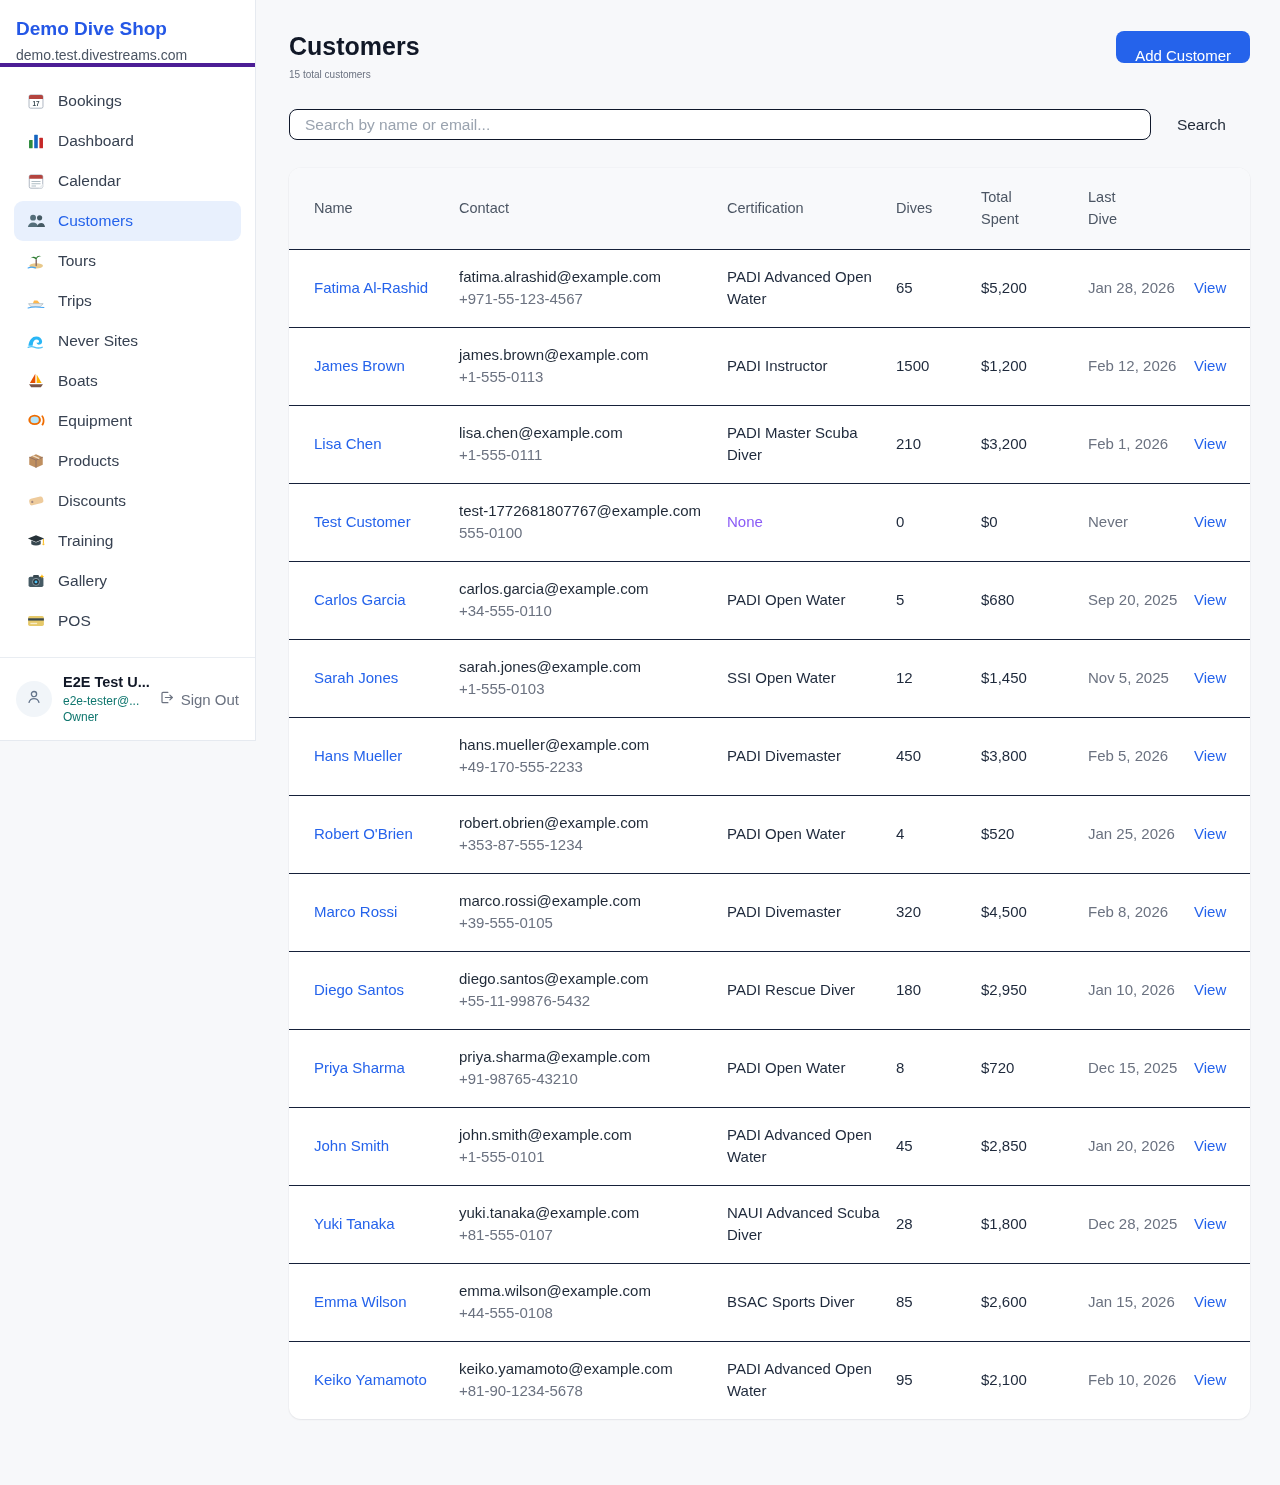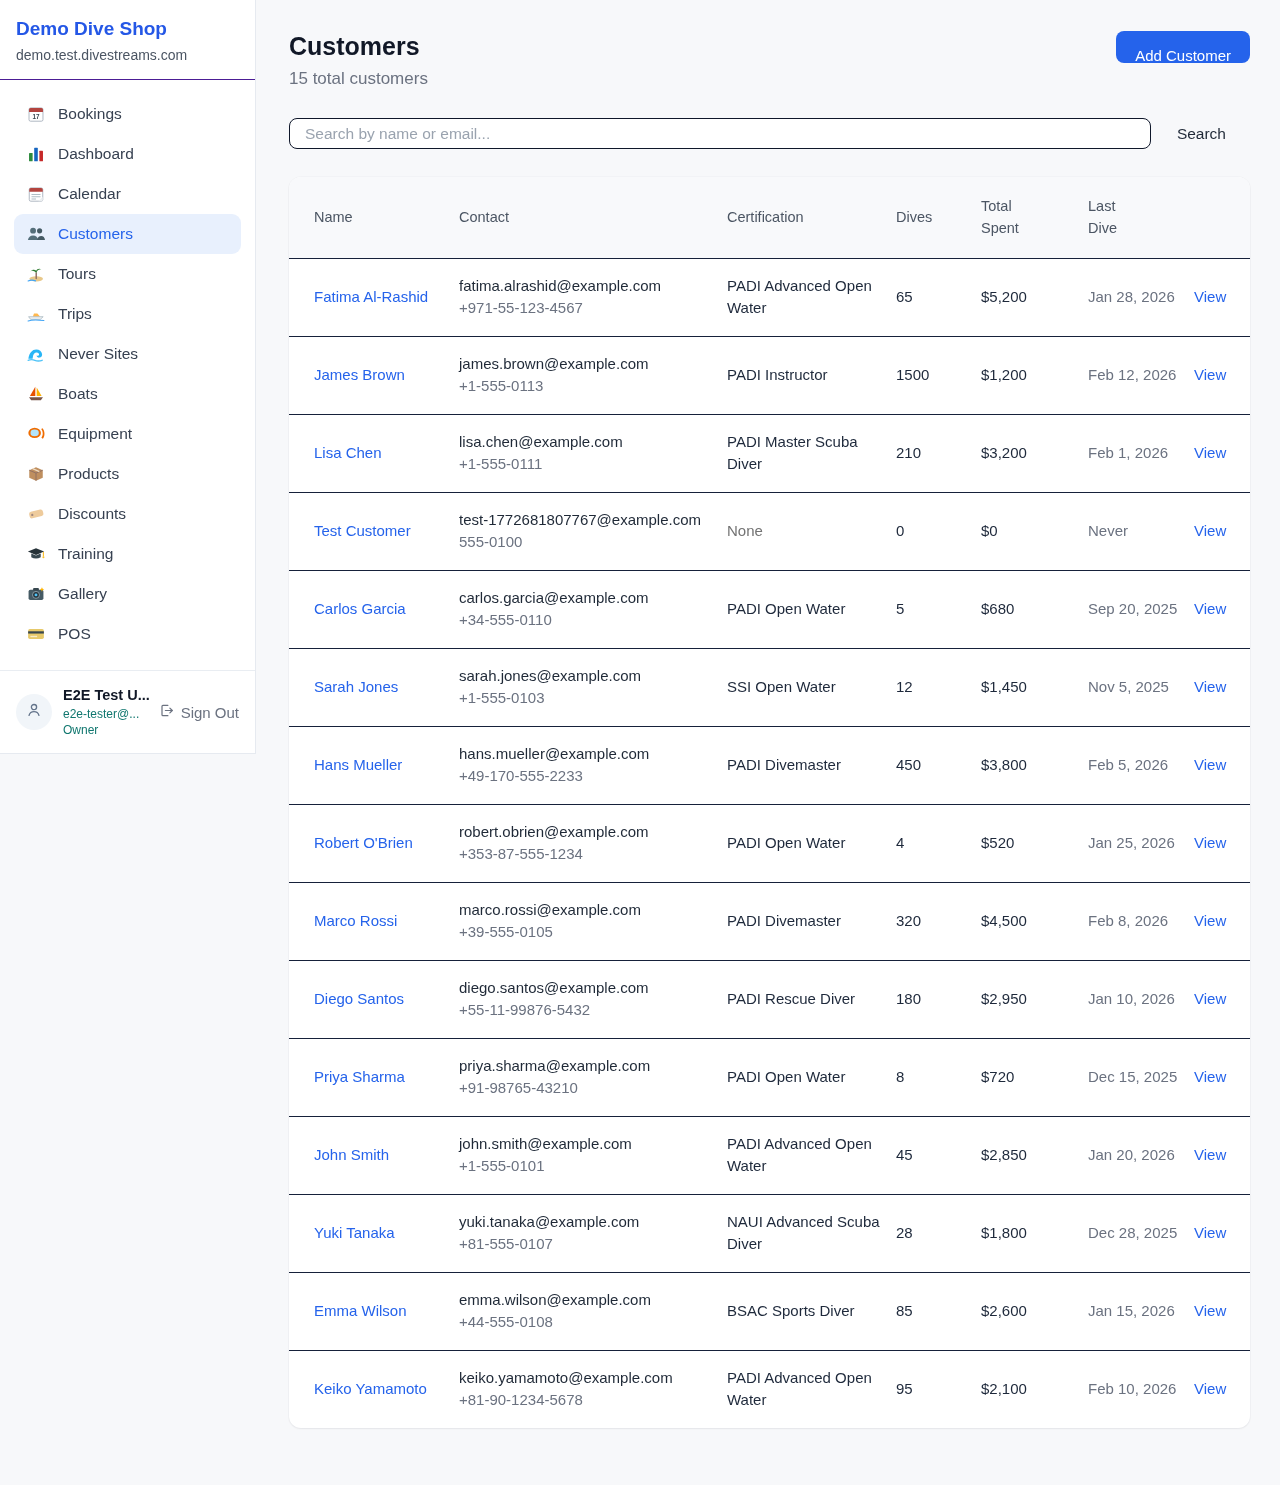--- a/index.html
+++ b/index.html
@@ -12,21 +12,21 @@
   }
   .layout { display: flex; align-items: flex-start; width: 1280px; }
 
   
   .sidebar {
     width: 256px; flex: 0 0 256px;
     background: #ffffff;
     border-right: 1px solid #e6eaf0;
     border-bottom: 1px solid #e6eaf0;
   }
-  .brand { padding: 18px 16px 16px; border-bottom: 1px solid #4c1d95; }
+  .brand { padding: 18px 16px 0; border-bottom: 4px solid #4c1d95; }
   .brand-name { font-size: 19px; font-weight: bold; color: #2457e6; margin: 0 0 7px 0; }
   .brand-domain { font-size: 14px; color: #4b5563; }
   .nav { padding: 14px 14px 16px; }
   .nav-item {
     display: flex; align-items: center; gap: 13px;
     padding: 11px 13px; border-radius: 9px;
     font-size: 15.5px; color: #374151; cursor: pointer;
   }
   .nav-item .icon { width: 18px; height: 18px; display: inline-flex; align-items: center; justify-content: center; flex: 0 0 18px; }
   .nav-item .icon svg { width: 18px; height: 18px; }
@@ -47,21 +47,21 @@
     display: flex; align-items: flex-end; gap: 7px;
     background: none; border: none; font-family: inherit;
     font-size: 15px; color: #6b7280; cursor: pointer; padding: 0; white-space: nowrap;
   }
   .signout svg { width: 15px; height: 15px; }
 
   
   .main { flex: 1; padding: 28px 30px 30px 33px; min-width: 0; }
   .page-header { display: flex; align-items: flex-start; justify-content: space-between; }
   .page-title { font-size: 25px; font-weight: bold; color: #111827; margin: 4px 0 8px 0; }
-  .page-subtitle { font-size: 17px; color: #6b7280; }
+  .page-subtitle { font-size: 10px; color: #6b7280; }
   .btn-primary {
     background: #2563eb; color: #ffffff; border: none;
     font-family: inherit; font-size: 15px; font-weight: 500;
     padding: 16px 19px; height: 28px; border-radius: 8px; cursor: pointer;
     margin-top: 3px;
   }
   .search-row { display: flex; align-items: center; margin-top: 29px; gap: 2px; }
   .search-input {
     flex: 1; height: 31px;
     border: 1.6px solid #0f172a; border-radius: 8px;
@@ -94,21 +94,21 @@
   tbody tr + tr td { border-top: 1px solid #16213a; }
   tbody td {
     padding: 16px 14px 16px 0; vertical-align: middle;
     font-size: 15px; line-height: 1.5; color: #1e293b;
     overflow-wrap: break-word;
   }
   tbody td:first-child { padding-left: 25px; }
   a.name-link { color: #2563eb; text-decoration: none; font-weight: 500; cursor: pointer; }
   .email { color: #1f2937; }
   .phone { color: #6b7280; }
-  td.muted, .muted { color: #737373; margin-left: 36px; }
+  td.muted, .muted { color: #8b5cf6; margin-left: 36px; }
   td.td-last { color: #6b7280; }
   a.view-link { color: #2563eb; text-decoration: none; cursor: pointer; }
 </style>
 </head>
 <body>
 
 <div class="layout">
 
   <aside class="sidebar">
     <div class="brand">

